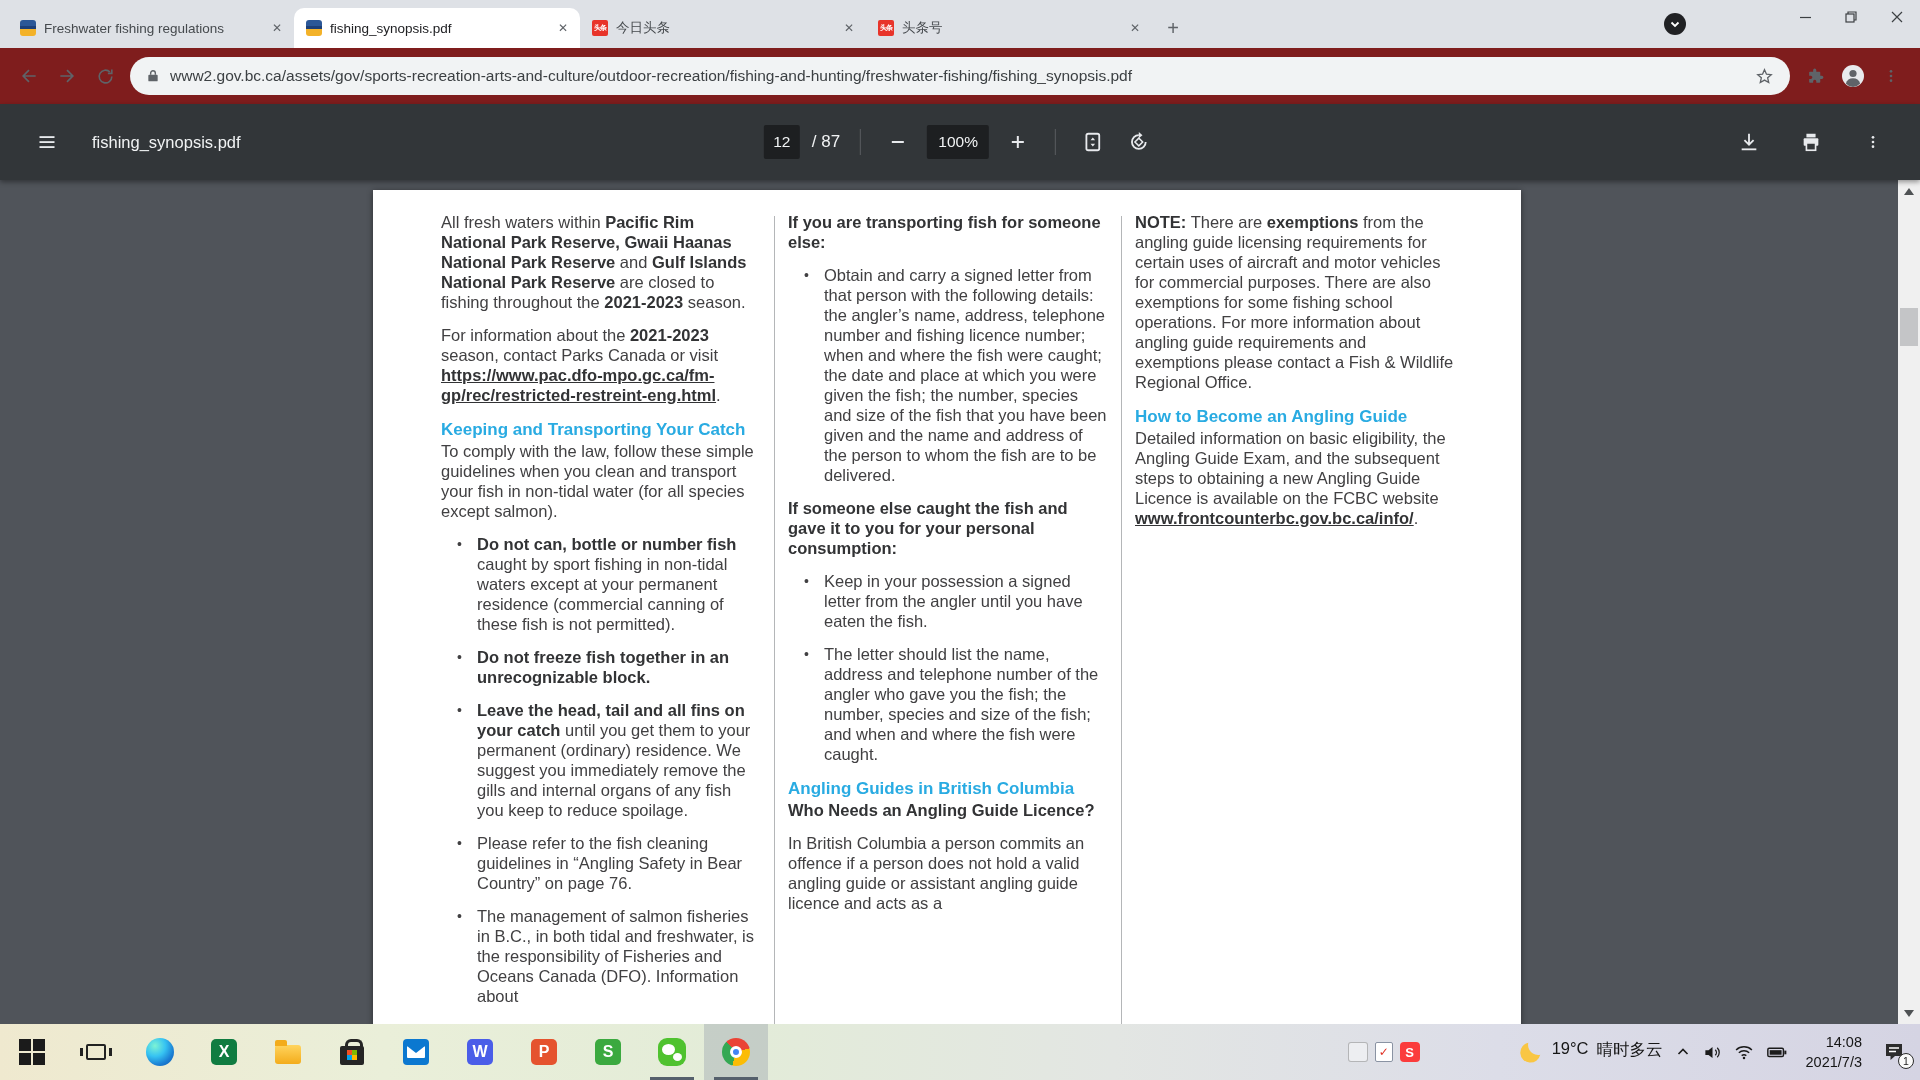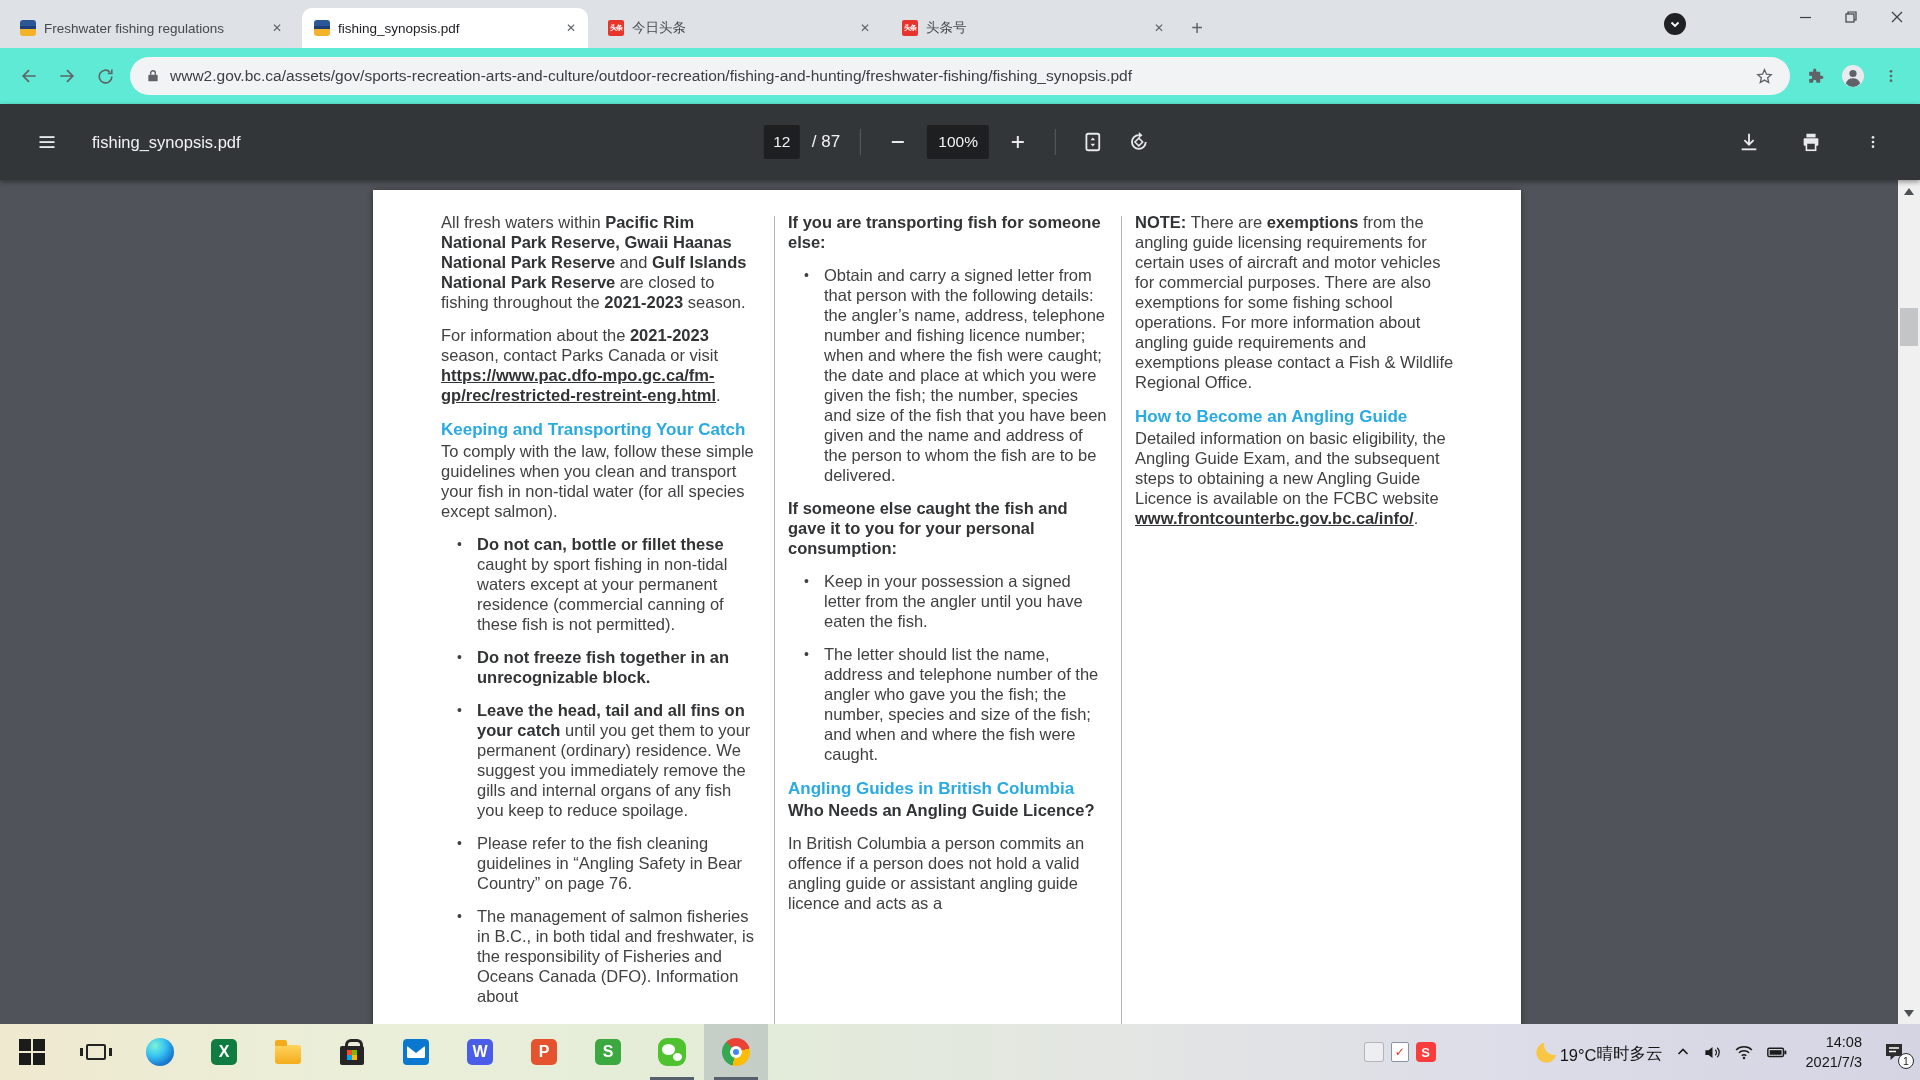--- a/index.html
+++ b/index.html
@@ -20,21 +20,21 @@
   .favicon.toutiao { background:#e8342a; color:#fff; font-size:7px; font-weight:bold;
     display:flex; align-items:center; justify-content:center; border-radius:2px; letter-spacing:-1px; }
   .newtab-btn { width:30px; height:30px; margin:0 0 5px 6px; border-radius:50%;
     display:flex; align-items:center; justify-content:center; font-size:20px; color:#5f6368; }
   .tab-search { position:absolute; right:234px; top:13px; width:22px; height:22px;
     border-radius:50%; background:#202124; display:flex; align-items:center; justify-content:center; }
   .win-controls { position:absolute; right:0; top:0; display:flex; }
   .win-btn { width:46px; height:34px; display:flex; align-items:center; justify-content:center; color:#3c4043; }
 
   
-  .addressbar { height:56px; background:#5eead4; display:flex; align-items:center; padding:0 10px; }
+  .addressbar { height:56px; background:#7f1d1d; display:flex; align-items:center; padding:0 10px; }
   .nav-btn { width:38px; height:38px; border-radius:50%; flex:none;
     display:flex; align-items:center; justify-content:center; }
   .omnibox { flex:1; height:38px; background:#f1f3f4; border-radius:19px;
     display:flex; align-items:center; padding:0 16px; gap:10px; margin:0 6px; min-width:0; }
   .url { font-size:15.5px; color:#3c4043; white-space:nowrap; overflow:hidden; flex:1; }
 
   
   .pdfbar { height:76px; background:#323639; display:flex; align-items:center;
     color:#f1f3f4; position:relative; padding:0 30px; box-shadow:0 2px 5px rgba(0,0,0,.4); z-index:5; }
   .pdf-title { font-size:16.5px; margin-left:28px; color:#f1f3f4; }
@@ -110,35 +110,35 @@
     background:conic-gradient(from -45deg,#ea4335 0 120deg,#fbbc05 120deg 240deg,#34a853 240deg 360deg); }
   .ai-chrome::after { content:""; position:absolute; inset:8px; background:#4285f4; border:3px solid #fff; border-radius:50%; }
 
   .tray { margin-left:auto; display:flex; align-items:center; padding-right:8px; gap:12px; }
   .tray-small { display:flex; gap:7px; align-items:center; margin-right:86px; }
   .tri-ime { width:20px; height:20px; background:rgba(255,255,255,.45); border:1px solid rgba(110,110,110,.45); border-radius:3px; }
   .tri-note { width:18px; height:20px; background:#fff; border:1px solid #8a93a3; border-radius:2px;
     display:flex; align-items:center; justify-content:center; color:#e03024; font-size:12px; font-weight:bold; }
   .tri-sogou { width:20px; height:20px; background:#fb3c3c; border-radius:4px; color:#fff; font-weight:bold;
     font-size:13px; display:flex; align-items:center; justify-content:center; }
-  .weather { display:flex; align-items:flex-end; }
+  .weather { display:flex; align-items:flex-start; gap:8px; }
   .weather-text { font-size:16.5px; color:#161616; }
   .clock { text-align:right; font-size:14.5px; color:#161616; line-height:1.4; margin-left:6px; }
   .notif { position:relative; margin-left:8px; margin-right:6px; }
   .notif-badge { position:absolute; right:-8px; bottom:-5px; width:16px; height:16px; background:#fafafa;
     border:1.5px solid #2c2c2c; border-radius:50%; font-size:10.5px; color:#1c1c1c;
     display:flex; align-items:center; justify-content:center; }
 
   svg { display:block; }
 </style>
 </head>
 <body>
 
 <div class="tabbar">
-  <div id="tab-strip" style="display:flex;align-items:flex-end;gap:8px;">
+  <div id="tab-strip" style="display:flex;align-items:flex-end;">
       <div class="tab">
         <span class="favicon bc-gov"></span>
         <span class="tab-title">Freshwater fishing regulations</span>
         <span class="tab-close">✕</span>
       </div>
       <div class="tab active">
         <span class="favicon bc-gov"></span>
         <span class="tab-title">fishing_synopsis.pdf</span>
         <span class="tab-close">✕</span>
       </div>
@@ -326,21 +326,21 @@
   </div>
 </div>
 
 <div class="content">
   <div class="page">
     <div class="pdf-col">
         <div class="pdf-p"><span>All fresh waters within </span><span class="b">Pacific Rim National Park Reserve, Gwaii Haanas National Park Reserve</span><span> and </span><span class="b">Gulf Islands National Park Reserve</span><span> are closed to fishing throughout the </span><span class="b">2021-2023</span><span> season.</span></div>
         <div class="pdf-p"><span>For information about the </span><span class="b">2021-2023</span><span> season, contact Parks Canada or visit </span><span class="b u lnk">https://www.pac.dfo-mpo.gc.ca/fm-gp/rec/restricted-restreint-eng.html</span><span>.</span></div>
         <div class="pdf-h"><span>Keeping and Transporting Your Catch</span></div>
         <div class="pdf-p"><span>To comply with the law, follow these simple guidelines when you clean and transport your fish in non-tidal water (for all species except salmon).</span></div>
-        <div class="pdf-li"><span class="b">Do not can, bottle or fillet these</span><span> caught by sport fishing in non-tidal waters except at your permanent residence (commercial canning of these fish is not permitted).</span></div>
+        <div class="pdf-li"><span class="b">Do not can, bottle or number fish</span><span> caught by sport fishing in non-tidal waters except at your permanent residence (commercial canning of these fish is not permitted).</span></div>
         <div class="pdf-li"><span class="b">Do not freeze fish together in an unrecognizable block.</span></div>
         <div class="pdf-li"><span class="b">Leave the head, tail and all fins on your catch</span><span> until you get them to your permanent (ordinary) residence. We suggest you immediately remove the gills and internal organs of any fish you keep to reduce spoilage.</span></div>
         <div class="pdf-li"><span>Please refer to the fish cleaning guidelines in “Angling Safety in Bear Country” on page 76.</span></div>
         <div class="pdf-li"><span>The management of salmon fisheries in B.C., in both tidal and freshwater, is the responsibility of Fisheries and Oceans Canada (DFO). Information about</span></div>
       </div>
     <div class="col-divider"></div>
     <div class="pdf-col">
         <div class="pdf-pb"><span class="b">If you are transporting fish for someone else:</span></div>
         <div class="pdf-li"><span>Obtain and carry a signed letter from that person with the following details: the angler’s name, address, telephone number and fishing licence number; when and where the fish were caught; the date and place at which you were given the fish; the number, species and size of the fish that you have been given and the name and address of the person to whom the fish are to be delivered.</span></div>
         <div class="pdf-pb"><span class="b">If someone else caught the fish and gave it to you for your personal consumption:</span></div>

